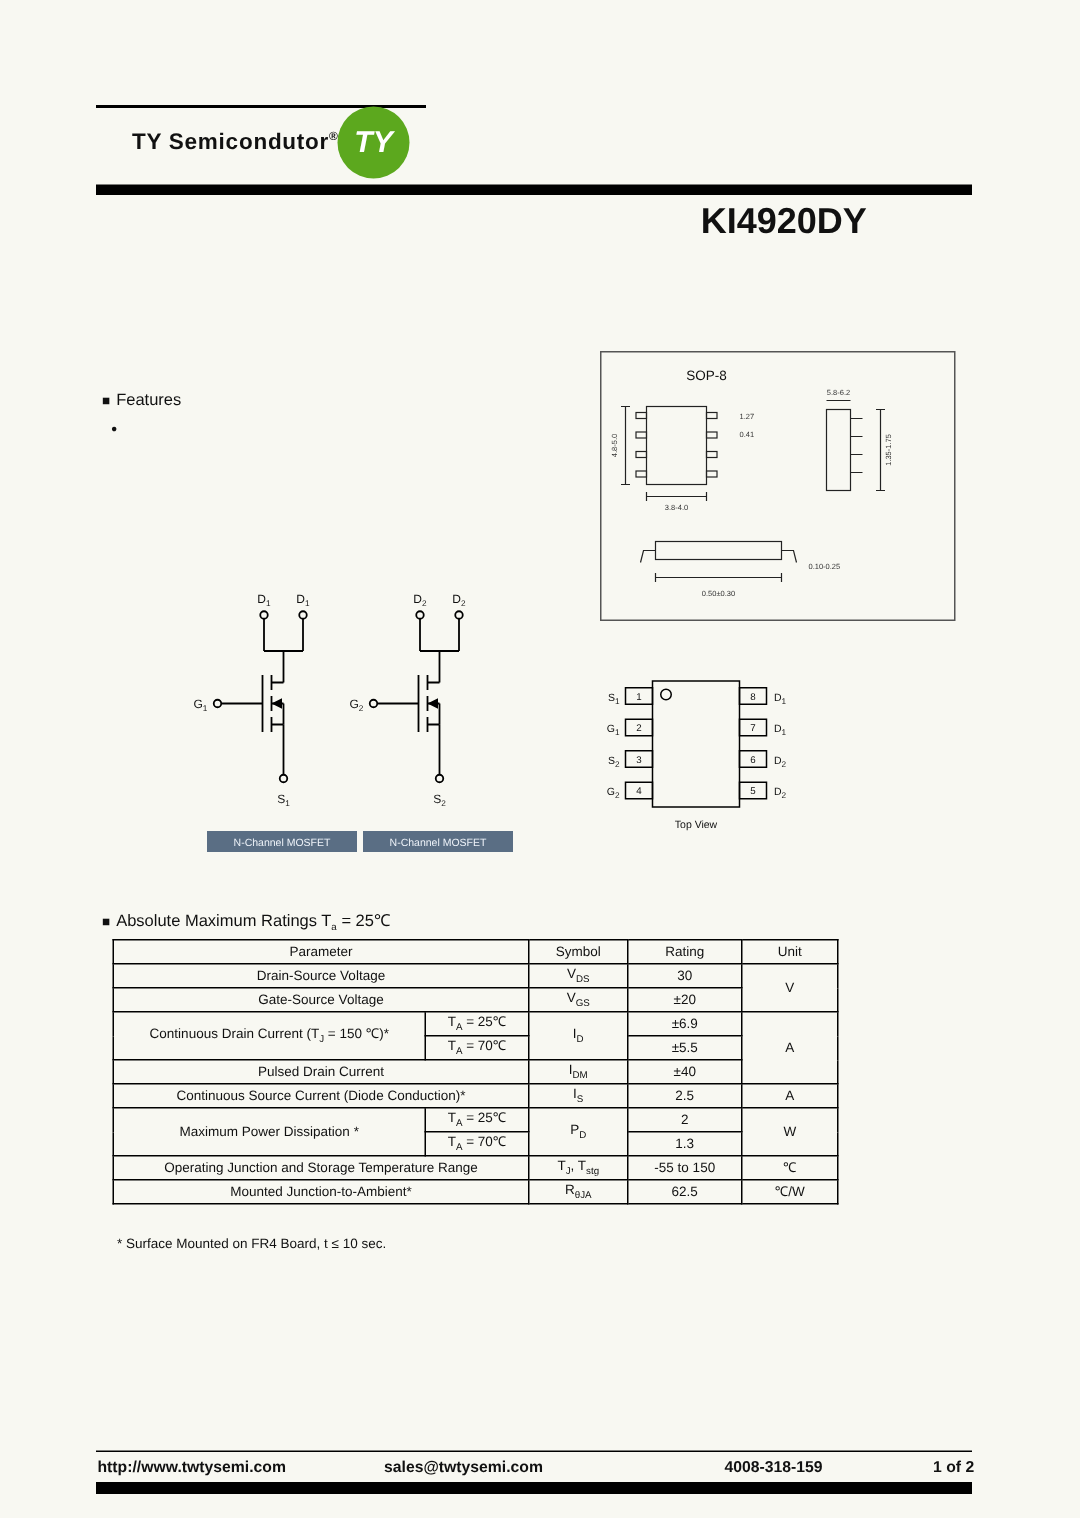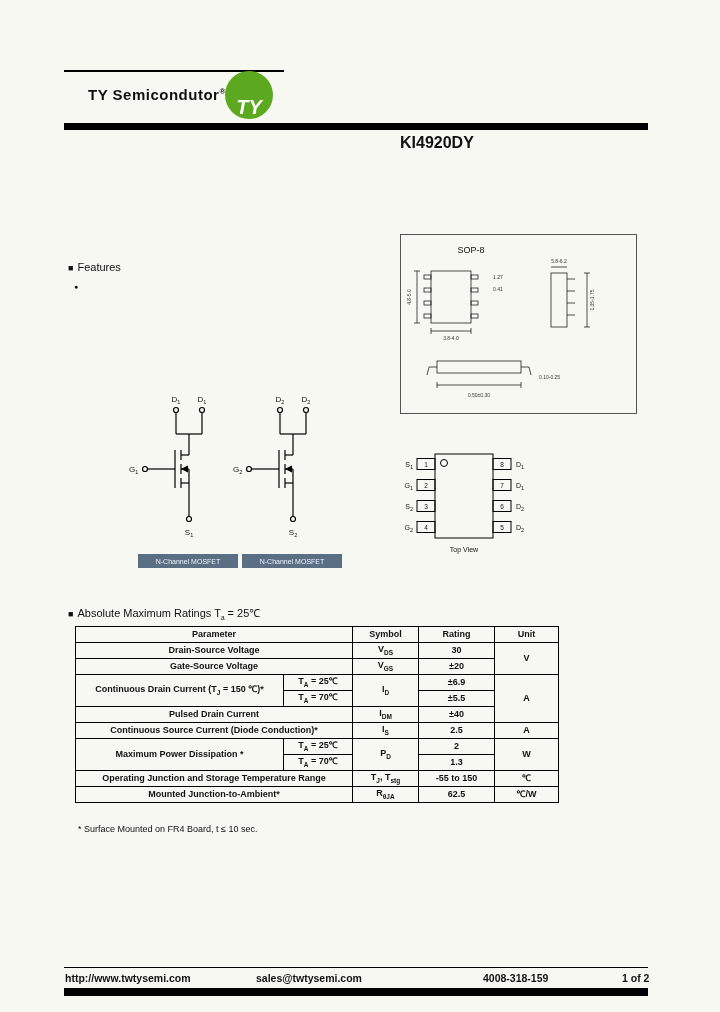--- a/index.html
+++ b/index.html
@@ -4,38 +4,38 @@
 <style>
   *{margin:0;padding:0;box-sizing:border-box}
   html,body{background:#f8f8f2}
   .page{position:relative;width:720px;height:1012px;background:#f8f8f2;overflow:hidden;
         font-family:"Liberation Sans",sans-serif;color:#111}
   .abs{position:absolute}
   .bar{background:#000}
   .logo-text{font-size:15px;font-weight:bold;letter-spacing:.5px}
   .logo-text sup{font-size:8px}
   .logo-circle{width:48px;height:48px;border-radius:50%;background:#5CA81E;display:flex;
-               align-items:flex-end;justify-content:center}
+               align-items:center;justify-content:center}
   .logo-circle span{color:#fff;font-weight:bold;font-style:italic;font-size:20px}
   .prodspec{width:245px;text-align:right;font-size:11px;font-weight:bold}
-  .partnum{width:245px;text-align:left;font-size:16px;font-weight:bold}
+  .partnum{width:245px;text-align:center;font-size:24px;font-weight:bold}
   .sect{font-size:11px}
   .sect .sq{font-size:9px;margin-right:4px}
   .bullet{font-size:7px}
   .pkgbox{width:237px;height:180px;border:1px solid #555}
   svg text{font-family:"Liberation Sans",sans-serif;fill:#111}
   .sl{font-size:8px}
   .ss{font-size:5.5px}
   .dim{font-size:5px;fill:#333}
   .pn{font-size:6.5px}
   .pl{font-size:7px}
   .cap{font-size:7px;fill:#edf2f8}
   .tv{font-size:7px}
   table{border-collapse:collapse;table-layout:fixed;width:483px}
-  th,td{border:1px solid #000;font-size:9px;font-weight:bold;text-align:center;
+  th,td{border:1px solid #000;font-size:9px;font-weight:normal;text-align:center;
         height:16px;padding:0 3px;line-height:1.15;overflow:hidden}
   td.l{text-align:center}
   sub{font-size:6.5px}
   .foot{font-size:9px}
   .ftr{font-size:10.5px;font-weight:bold}
 </style>
 </head>
 <body>
 
 <div class="page">

